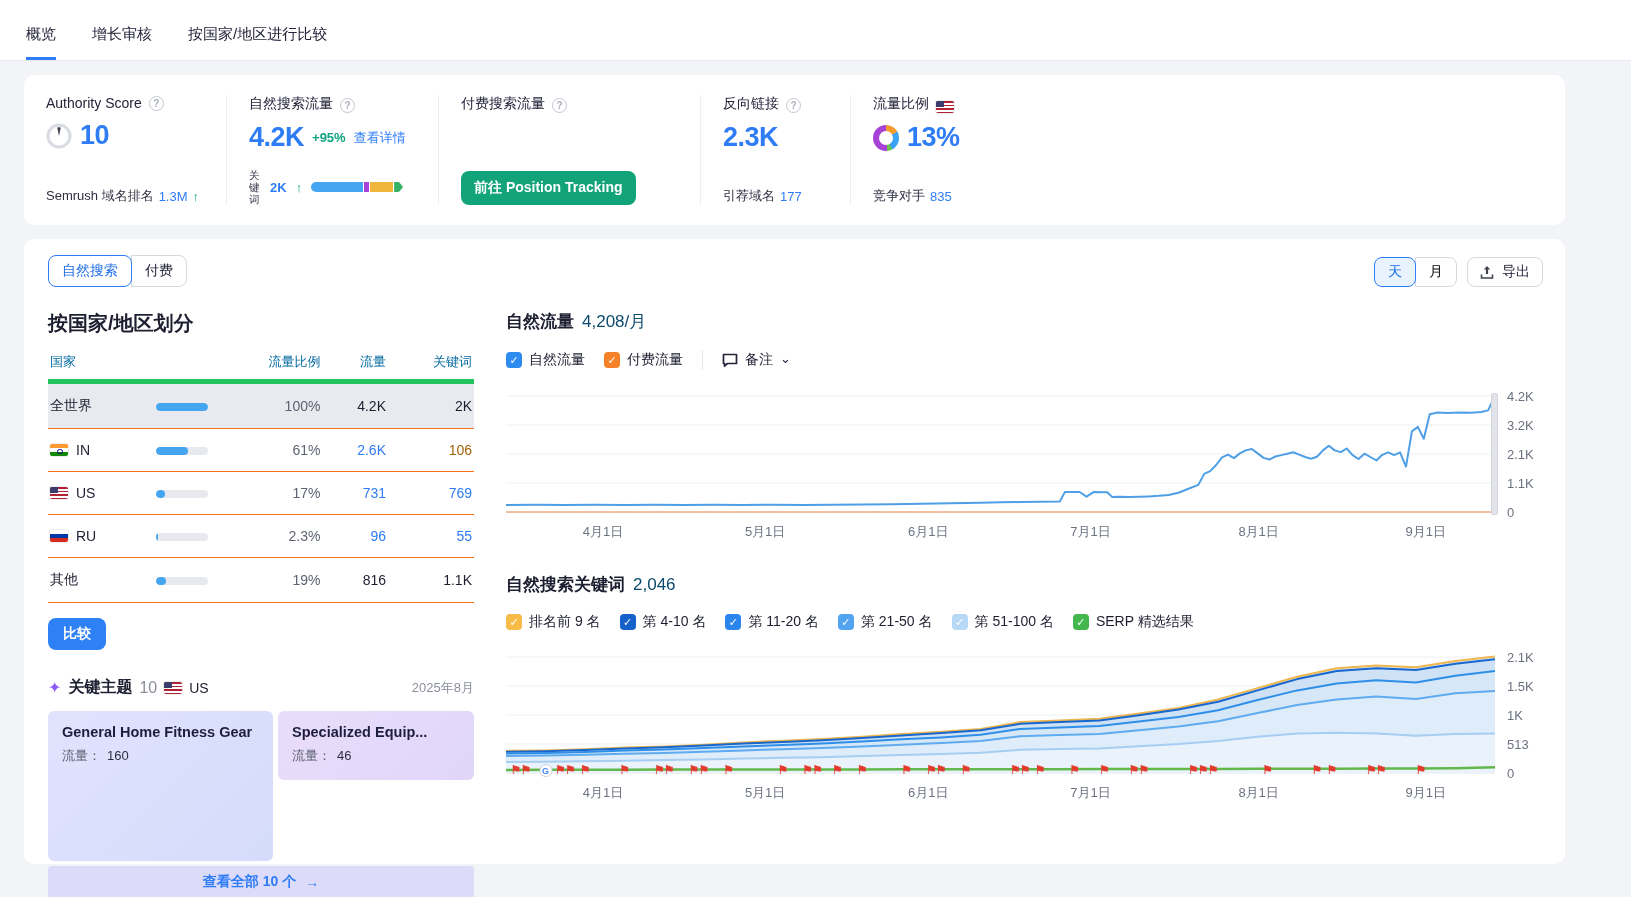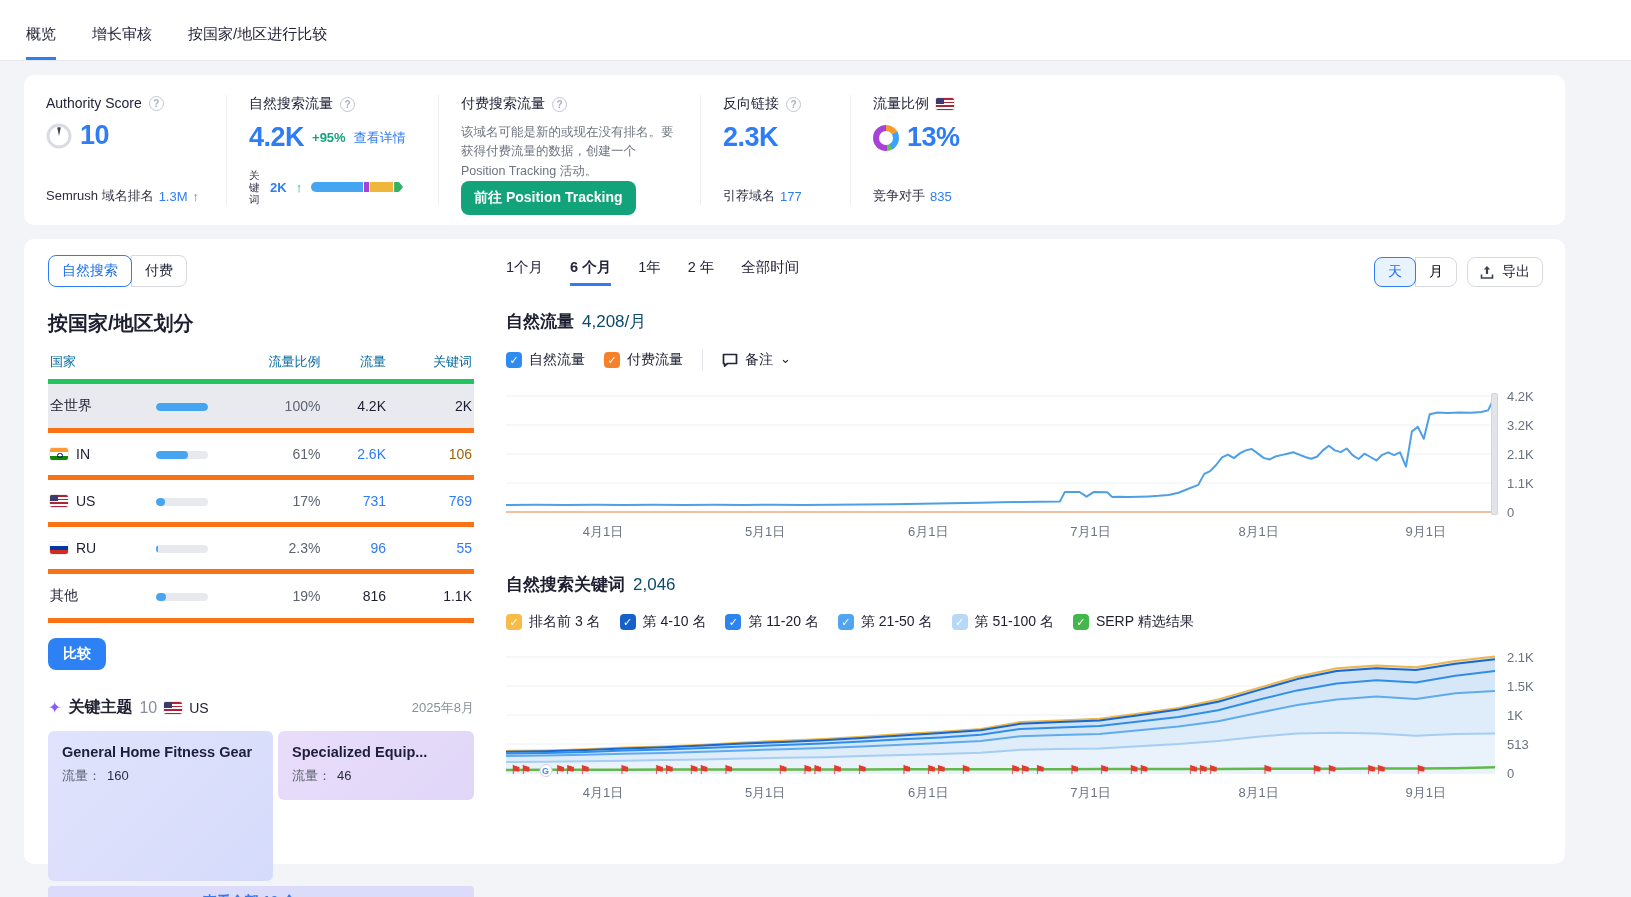--- a/index.html
+++ b/index.html
@@ -5,21 +5,21 @@
 *{box-sizing:border-box;margin:0;padding:0}
 body{width:1631px;height:897px;background:#f3f4f8;font-family:"Liberation Sans","DejaVu Sans",sans-serif;color:#1d1e30;overflow:hidden}
 .topbar{background:#fff;height:61px;border-bottom:1px solid #e7e9ee;display:flex;align-items:flex-end;padding:0 26px;gap:36px}
 .nav-tab{font-size:15px;padding-bottom:16px;cursor:pointer;color:#23243a}
 .nav-tab.active{font-weight:400;border-bottom:3px solid #2e7cf6;padding-bottom:13px}
 .card{background:#fff;border-radius:10px}
 .metrics{margin:14px 66px 0 24px;display:flex;padding:20px 0;height:150px}
 .mcol{padding:0 22px;display:flex;flex-direction:column}
 .mcol+.mcol{border-left:1px solid #eceef2}
 .mcol1{width:202px}.mcol2{width:212px}.mcol3{width:262px}.mcol4{width:150px}.mcol5{flex:1}
-.mlabel{font-size:14px;color:#23243a;display:flex;gap:7px;align-items:center;white-space:nowrap}
+.mlabel{font-size:14px;color:#23243a;display:flex;gap:7px;align-items:flex-end;white-space:nowrap}
 .info{width:15px;height:15px;border:1.5px solid #c3c7d0;border-radius:50%;color:#a9aeb9;font-size:10px;display:inline-flex;align-items:center;justify-content:center;font-weight:700;flex:none}
 .bigrow{display:flex;align-items:center;gap:8px;margin-top:9px}
 .bignum{font-size:27px;font-weight:700;color:#2e7cf6;letter-spacing:-.5px}
 .delta{font-size:13px;font-weight:700;color:#0fa37e}
 .link{color:#2e7cf6;cursor:pointer;text-decoration:none}
 .small-link{font-size:13px}
 .mfooter{margin-top:auto;font-size:13px;color:#2d2e42;display:flex;align-items:center;gap:5px}
 .green-up{color:#0fa37e;font-weight:700}
 .gauge{width:26px;height:26px}
 .kwcol{font-size:10.5px;line-height:12px;color:#2d2e42;width:12px}
@@ -44,21 +44,21 @@
 .rightcol{flex:1;padding-left:32px;display:flex;flex-direction:column}
 .seg{display:inline-flex}
 .seg .seg-btn{font-size:14px;padding:6px 13px;background:#fff;border:1px solid #d6d9e0;cursor:pointer;color:#23243a}
 .seg .seg-btn:first-child{border-radius:8px 0 0 8px}
 .seg .seg-btn:last-child{border-radius:0 8px 8px 0;margin-left:-1px}
 .seg .on{border-color:#2e7cf6;color:#1f6fe8;z-index:1;position:relative;border-radius:8px!important}
 .sec-title{font-size:20px;font-weight:700;margin:23px 0 10px}
 .ctable{width:100%;border-collapse:collapse;font-size:14px}
 .ctable th{font-size:13px;font-weight:400;color:#0369a1;text-align:right;padding:6px 2px 8px;border-bottom:5px solid #22c55e}
 .ctable th:first-child{text-align:left}
-.ctable td{padding:13px 2px;border-bottom:5px solid #f97316;text-align:right}
+.ctable td{padding:13px 2px;border-bottom:1px solid #f97316;text-align:right}
 .ctable td:first-child{text-align:left}
 .ctable tr.selected{background:#e9eaef}
 .cname{display:flex;align-items:center;gap:8px}
 .bar{width:52px;height:8px;background:#e7e9ee;border-radius:4px;overflow:hidden;display:inline-block;vertical-align:middle}
 .bar i{display:block;height:100%;background:#45a5f0;border-radius:4px}
 .pct{color:#5d6372}
 .btn-blue{background:#2e80f5;color:#fff;border:none;border-radius:8px;font-size:14px;font-weight:700;padding:7px 15px;margin-top:15px;cursor:pointer}
 .topics-head{display:flex;align-items:center;gap:7px;margin-top:27px;font-size:16px}
 .sparkle{color:#8b5cf6;font-size:16px}
 .topics-head b{font-weight:700}
@@ -162,21 +162,20 @@
           <i class="s4"></i>
         </span>
     </div>
   </div>
 
   <div class="mcol mcol3">
     <div class="mlabel">
         <span>付费搜索流量</span>
         <span class="info">?</span>
       </div>
-    <div class="pdesc">该域名可能是新的或现在没有排名。要获得付费流量的数据，创建一个 Position Tracking 活动。</div>
     <button class="green-btn">前往 Position Tracking</button>
   </div>
 
   <div class="mcol mcol4">
     <div class="mlabel">
         <span>反向链接</span>
         <span class="info">?</span>
       </div>
     <div class="bigrow">
         <span class="bignum">2.3K</span>
@@ -304,27 +303,20 @@
       </div>
     </div>
     <div class="view-all">
       <span>查看全部 10 个</span>
       <span style="font-weight:700">→</span>
     </div>
   </div>
 
   <div class="rightcol">
     <div class="controls">
-      <div class="range-tabs" id="range-tabs">
-          <div class="range-tab">1个月</div>
-          <div class="range-tab active">6 个月</div>
-          <div class="range-tab">1年</div>
-          <div class="range-tab">2 年</div>
-          <div class="range-tab">全部时间</div>
-        </div>
       <div class="ctrl-right">
         <div class="pill-group" id="gran-toggle">
             <button class="pill on">天</button>
             <button class="pill">月</button>
           </div>
         <button class="export-btn">
           <svg width="14" height="15" viewBox="0 0 14 15">
               <path d="M7 1 L10.2 4.6 H8.1 V9 H5.9 V4.6 H3.8 Z" fill="#3f434f"></path>
               <path d="M1.5 9.5 V13 H12.5 V9.5" fill="none" stroke="#3f434f" stroke-width="1.6"></path>
             </svg>
@@ -391,21 +383,21 @@
 
     <div class="chart-title mt30">
       <b>自然搜索关键词</b>
       <span>2,046</span>
     </div>
 
     <div class="legend">
       <span id="legend2" style="display:flex;gap:19px">
           <span class="legend-item">
             <span class="cb" style="background: rgb(247, 187, 71);">✓</span>
-            <span>排名前 3 名</span>
+            <span>排名前 9 名</span>
           </span>
           <span class="legend-item">
             <span class="cb" style="background: rgb(22, 96, 201);">✓</span>
             <span>第 4-10 名</span>
           </span>
           <span class="legend-item">
             <span class="cb" style="background: rgb(43, 133, 236);">✓</span>
             <span>第 11-20 名</span>
           </span>
           <span class="legend-item">

